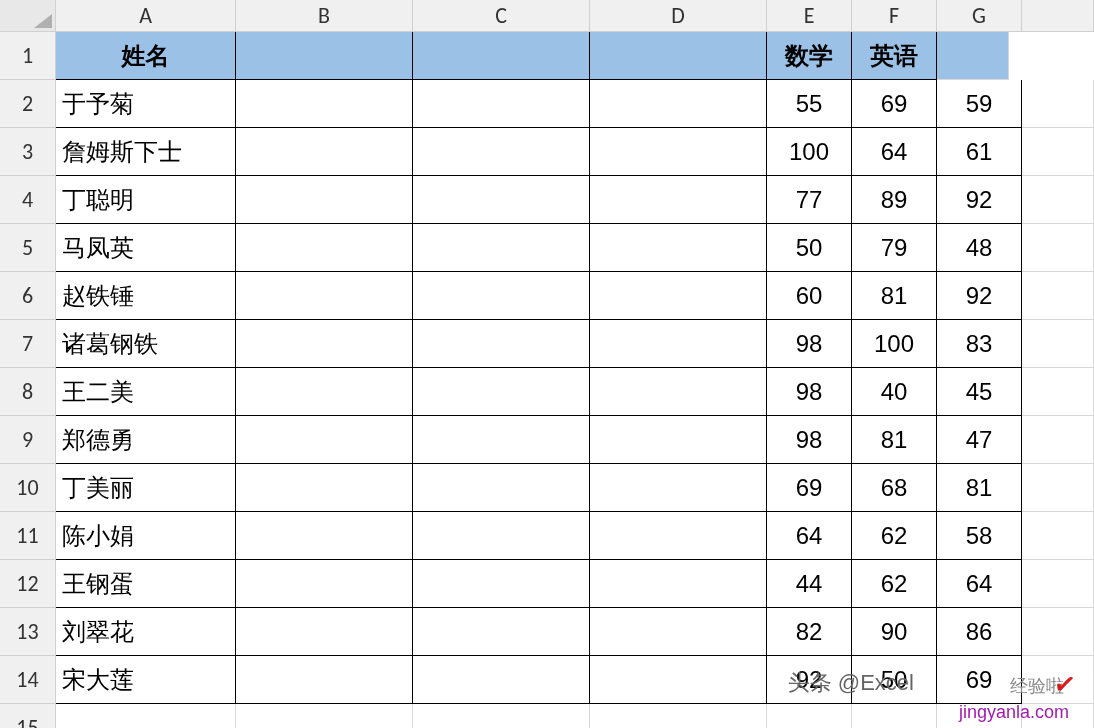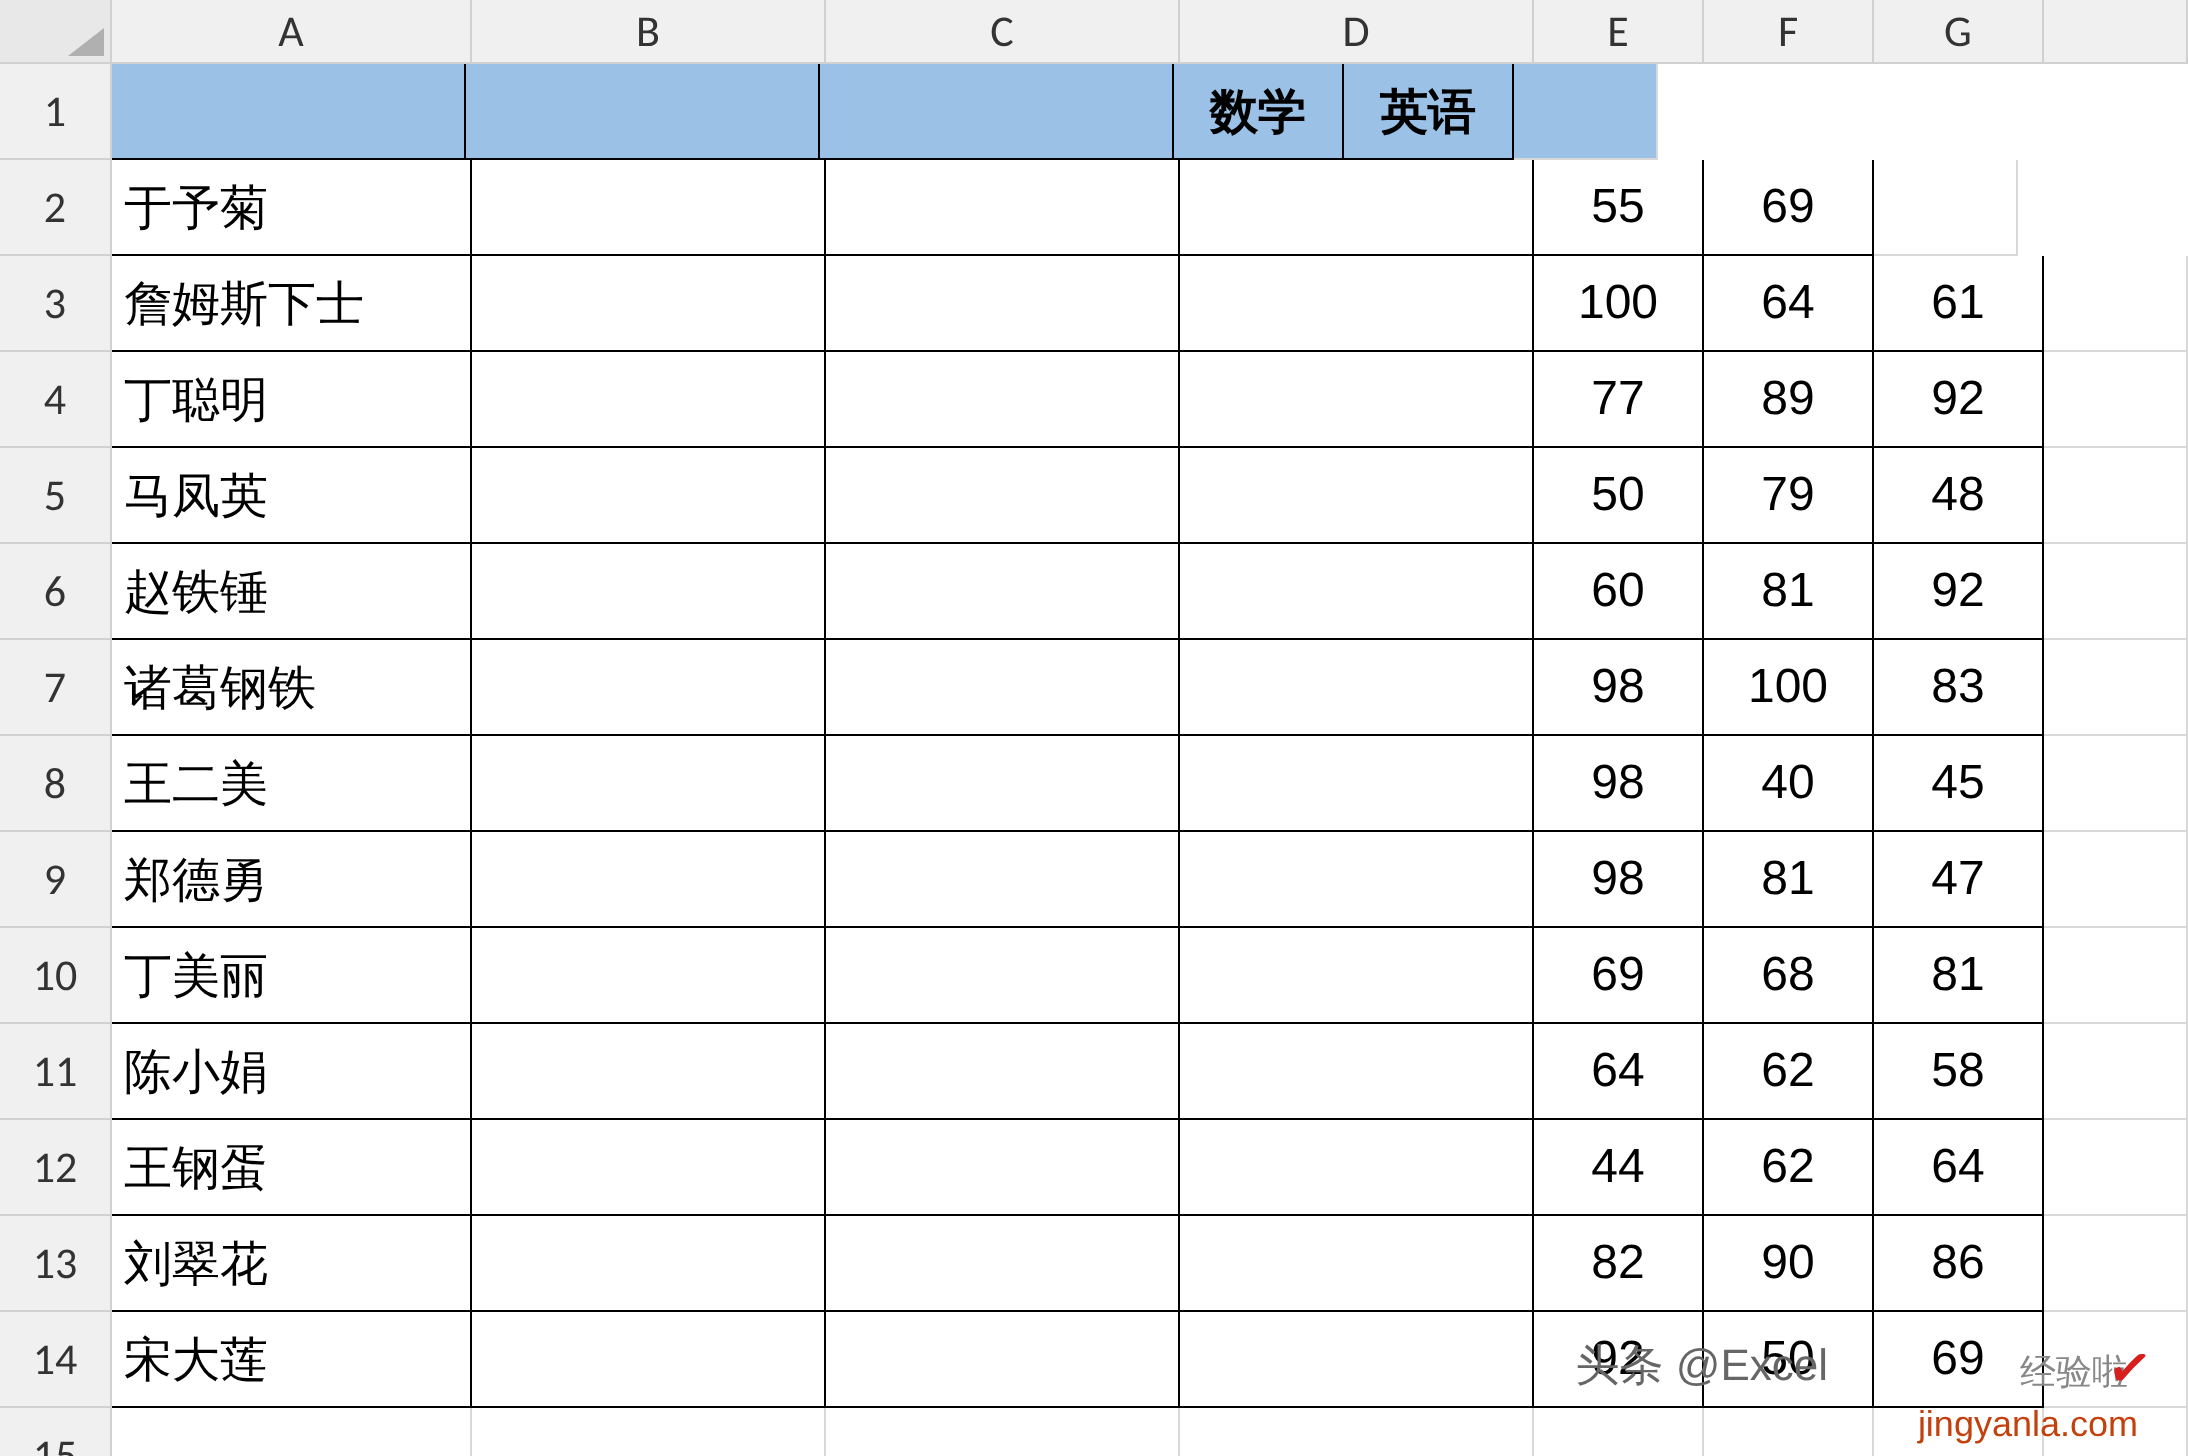--- a/index.html
+++ b/index.html
@@ -112,21 +112,21 @@
       right: 180px;
       font-size: 22px;
       color: #666;
       z-index: 10;
     }
     .watermark2 {
       position: absolute;
       bottom: 5px;
       right: 25px;
       font-size: 18px;
-      color: #c2410c;
+      color: #a21caf;
       z-index: 10;
     }
     .watermark3 {
       position: absolute;
       bottom: 30px;
       right: 30px;
       font-size: 18px;
       color: #888;
       z-index: 10;
     }
@@ -152,37 +152,39 @@
     <div class="col-header w-c">C</div>
     <div class="col-header w-d">D</div>
     <div class="col-header w-e">E</div>
     <div class="col-header w-f">F</div>
     <div class="col-header w-g">G</div>
     <div class="col-header w-h"></div>
   </div>
 
   <div class="row header-row h-row">
     <div class="row-header h-row">1</div>
+    <div class="cell col-a w-a h-row">姓名</div>
     <div class="cell w-b h-row"></div>
     <div class="cell w-c h-row"></div>
     <div class="cell w-d h-row"></div>
     <div class="cell col-f w-f h-row">数学</div>
     <div class="cell col-g w-g h-row">英语</div>
     <div class="cell outside w-h h-row"></div>
   </div>
 
   <div id="data-rows">
       <div class="row h-row">
     <div class="row-header h-row">2</div>
     <div class="cell col-a w-a h-row">于予菊</div>
     <div class="cell w-b h-row"></div>
     <div class="cell w-c h-row"></div>
     <div class="cell w-d h-row"></div>
     <div class="cell col-e w-e h-row">55</div>
     <div class="cell col-f w-f h-row">69</div>
+    <div class="cell col-g w-g h-row">59</div>
     <div class="cell outside w-h h-row"></div>
   </div>
       <div class="row h-row">
     <div class="row-header h-row">3</div>
     <div class="cell col-a w-a h-row">詹姆斯下士</div>
     <div class="cell w-b h-row"></div>
     <div class="cell w-c h-row"></div>
     <div class="cell w-d h-row"></div>
     <div class="cell col-e w-e h-row">100</div>
     <div class="cell col-f w-f h-row">64</div>

